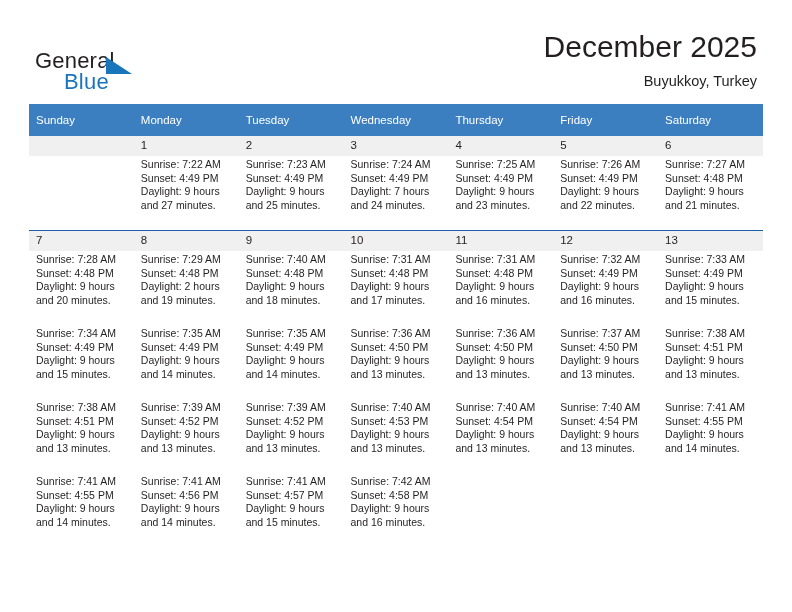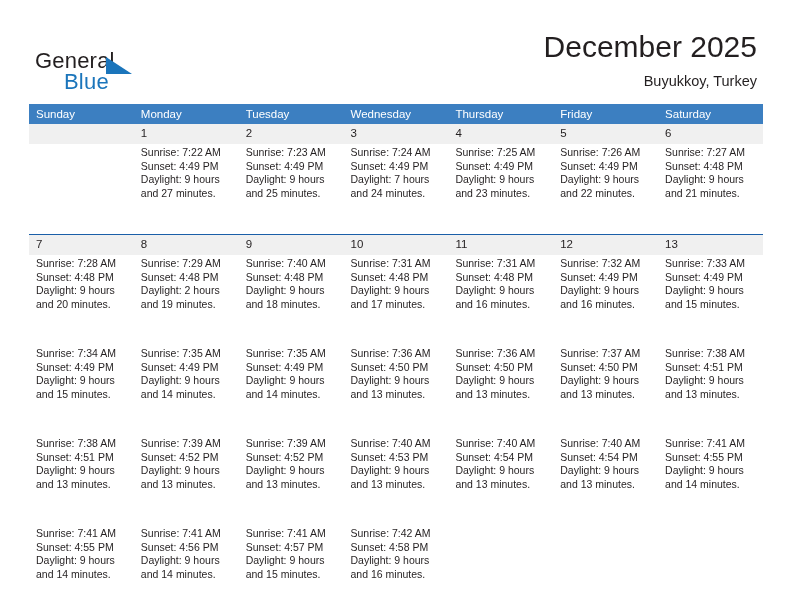--- a/index.html
+++ b/index.html
@@ -101,21 +101,21 @@
     padding: 0;
     margin: 0;
   }
 
   .dow-row th {
     background: #3c7fc1;
     color: #ffffff;
     font-size: 11.5px;
     font-weight: normal;
     text-align: left;
-    height: 20px;
+    height: 32px;
     padding: 0 0 0 7px;
     vertical-align: middle;
     white-space: nowrap;
   }
 
   .daynum-row td {
     background: #f0f0f0;
     color: #231f20;
     font-size: 11.5px;
     height: 17px;
@@ -127,21 +127,21 @@
   .daynum-row.first-week td {
     border-top: none;
   }
 
   .detail-row td {
     background: #ffffff;
     color: #231f20;
     font-size: 10.5px;
     line-height: 13.6px;
     height: 72px;
-    padding: 2px 6px 16px 7px;
+    padding: 2px 6px 0 7px;
     vertical-align: top;
   }
   .detail-row td .line {
     white-space: nowrap;
     display: block;
   }
   .detail-row td .daylight {
     white-space: normal;
   }
 </style>

